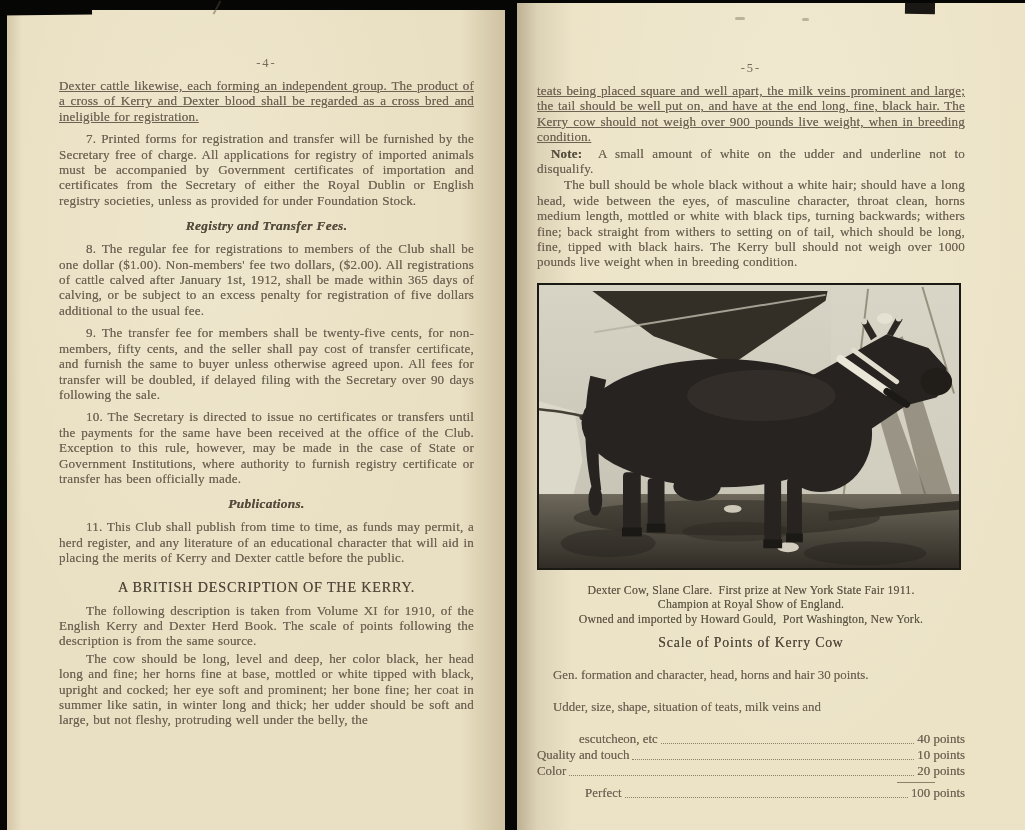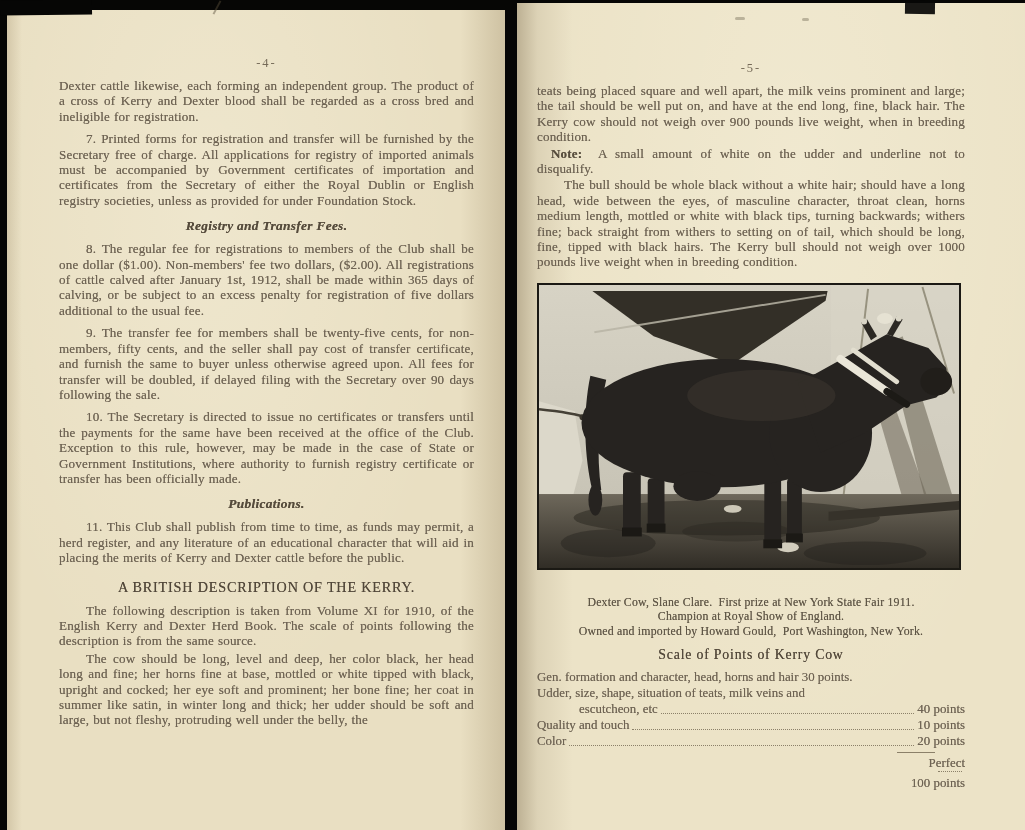--- a/index.html
+++ b/index.html
@@ -36,50 +36,50 @@
   .pageno{
     text-align:center;font-size:12.5px;color:#75robots; color:#756a58;
     letter-spacing:2px;margin:0 0 6px 0;
   }
   .body{
     margin:7px 0 0 0;font-size:13.1px;line-height:15.4px;color:#6e6353;
     text-align:justify;letter-spacing:.15px;word-spacing:.6px;
     text-shadow:0 0 .6px rgba(110,99,83,.75);
   }
   .indent{text-indent:27px;}
-  .noindent{text-indent:0;}
+  .noindent{text-indent:0;text-decoration:underline;}
   .note-label{font-weight:bold;color:#57. ;color:#574d3d;}
   h2,h3{text-shadow:0 0 .5px rgba(86,75,58,.8);}
   .sec{
     margin:10px 0 2px 0;text-align:center;font-size:13.4px;color:#554b3c;
     font-weight:bold;letter-spacing:.3px;font-style:italic;
   }
   .chap{
     margin:13px 0 4px 0;text-align:center;font-size:14.2px;color:#51473a;
     font-weight:normal;letter-spacing:.8px;
   }
   .photo{
     width:424px;height:287px;margin:13px 0 0 0;position:relative;
     border:2px solid #1b1914;box-sizing:border-box;background:#c9c5b7;
   }
   .photo svg{display:block;width:100%;height:100%;}
   .caption{
-    margin-top:25px;text-align:center;font-size:11.8px;line-height:14.5px;
+    margin-top:13px;text-align:center;font-size:11.8px;line-height:14.5px;
     color:#5d5445;letter-spacing:.2px;text-shadow:0 0 .5px rgba(100,90,72,.7);
   }
   .chap.scale{margin-top:9px;font-size:13.8px;}
   .points{margin-top:6px;font-size:12.9px;color:#6e6353;line-height:16px;
     text-shadow:0 0 .6px rgba(110,99,83,.7);}
-  .pt-line{margin:0;}
+  .pt-line{margin:16px;}
   .pt-row{display:flex;align-items:flex-end;}
   .pt-ind{margin-left:42px;}
   .pt-leader{flex:1;border-bottom:1.6px dotted #8b8069;margin:0 3px 3px 3px;min-width:24px;}
   .pt-value{white-space:nowrap;}
   .total-rule{width:38px;margin:3px 30px 0 auto;border-top:1.4px solid #8b8069;}
-  .pt-row.total{margin-top:2px;flex-direction:column;}
+  .pt-row.total{margin-top:2px;}
   .pt-total-label{margin-left:48px;}
 </style>
 </head>
 <body>
 
 <div class="page page-left">
   <div class="pageno">-4-</div>
   <p class="body noindent">Dexter cattle likewise, each forming an independent group. The product of a cross of Kerry and Dexter blood shall be regarded as a cross bred and ineligible for registration.</p>
   <p class="body indent">7.  Printed forms for registration and transfer will be furnished by the Secretary free of charge.  All applications for registry of imported animals must be accompanied by Government certificates of importation and certificates from the Secretary of either the Royal Dublin or English registry societies, unless as provided for under Foundation Stock.</p>
   <h3 class="sec">Registry and Transfer Fees.</h3>

